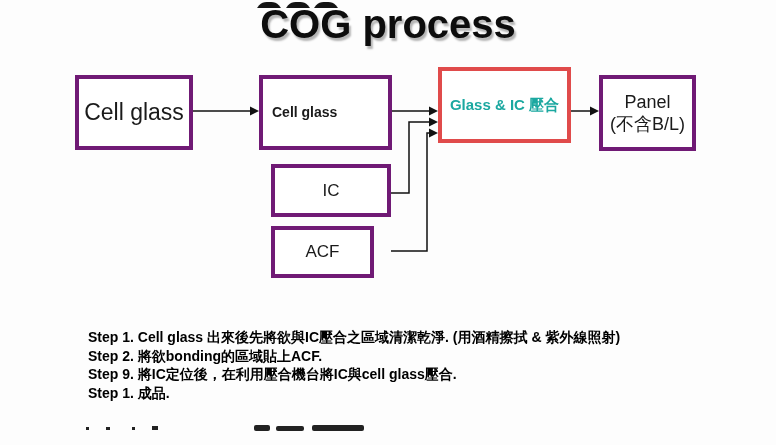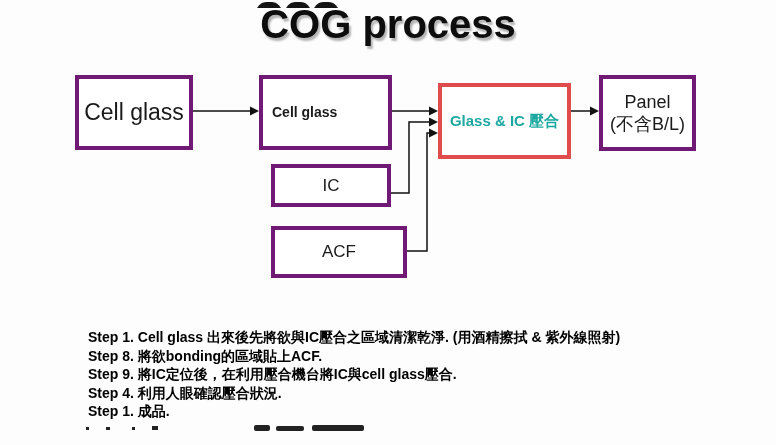--- a/index.html
+++ b/index.html
@@ -23,24 +23,24 @@
 
   svg.connectors { position:absolute; left:0; top:0; width:776px; height:445px; }
 
   .box {
     position:absolute; background:#ffffff; border:4px solid #701a75;
     display:flex; flex-direction:column; align-items:center; justify-content:center;
     box-sizing:border-box; color:#1a1a1a;
   }
   .box-cell-glass { left:75px; top:75px; width:118px; height:75px; font-size:23px; }
   .box-bonding    { left:259px; top:75px; width:133px; height:75px; align-items:flex-start; padding-left:9px; font-size:14px; font-weight:bold; line-height:19px; }
-  .box-glass-ic   { left:438px; top:83px; width:133px; height:76px; border-color:#e04b4b; color:#1ba8a0; font-weight:bold; font-size:15px; }
+  .box-glass-ic   { left:438px; top:67px; width:133px; height:76px; border-color:#e04b4b; color:#1ba8a0; font-weight:bold; font-size:15px; }
   .box-panel      { left:599px; top:75px; width:97px; height:76px; font-size:18px; line-height:22px; }
-  .box-ic         { left:271px; top:164px; width:120px; height:43px; font-size:17px; }
-  .box-acf        { left:271px; top:226px; width:136px; height:52px; font-size:17px; }
+  .box-ic         { left:271px; top:164px; width:120px; height:53px; font-size:17px; }
+  .box-acf        { left:271px; top:226px; width:103px; height:52px; font-size:17px; }
 
   .steps {
     position:absolute; left:88px; top:328px; width:660px;
     font-size:14px; font-weight:bold; color:#000000; line-height:18.5px;
   }
 
   
   .bottom-frag { position:absolute; left:84px; top:425px; width:300px; height:7px; overflow:hidden; }
   .bottom-frag i { position:absolute; background:#222; }
   .bottom-frag i:nth-child(1){ left:2px;  top:2px; width:3px;  height:3px; }
@@ -101,23 +101,22 @@
   <div class="box box-ic">
     <span>IC</span>
   </div>
 
   <div class="box box-acf">
     <span>ACF</span>
   </div>
 
   <div class="steps">
     <div class="step">Step 1. Cell glass 出來後先將欲與IC壓合之區域清潔乾淨. (用酒精擦拭 &amp; 紫外線照射)</div>
-    <div class="step">Step 8. 將欲bonding的區域貼上ACF.</div>
+    <div class="step">Step 2. 將欲bonding的區域貼上ACF.</div>
     <div class="step">Step 9. 將IC定位後，在利用壓合機台將IC與cell glass壓合.</div>
-    <div class="step">Step 4. 利用人眼確認壓合狀況.</div>
     <div class="step">Step 1. 成品.</div>
   </div>
 
   <div class="bottom-frag">
     <i></i>
     <i></i>
     <i></i>
     <i></i>
     <i></i>
     <i></i>

